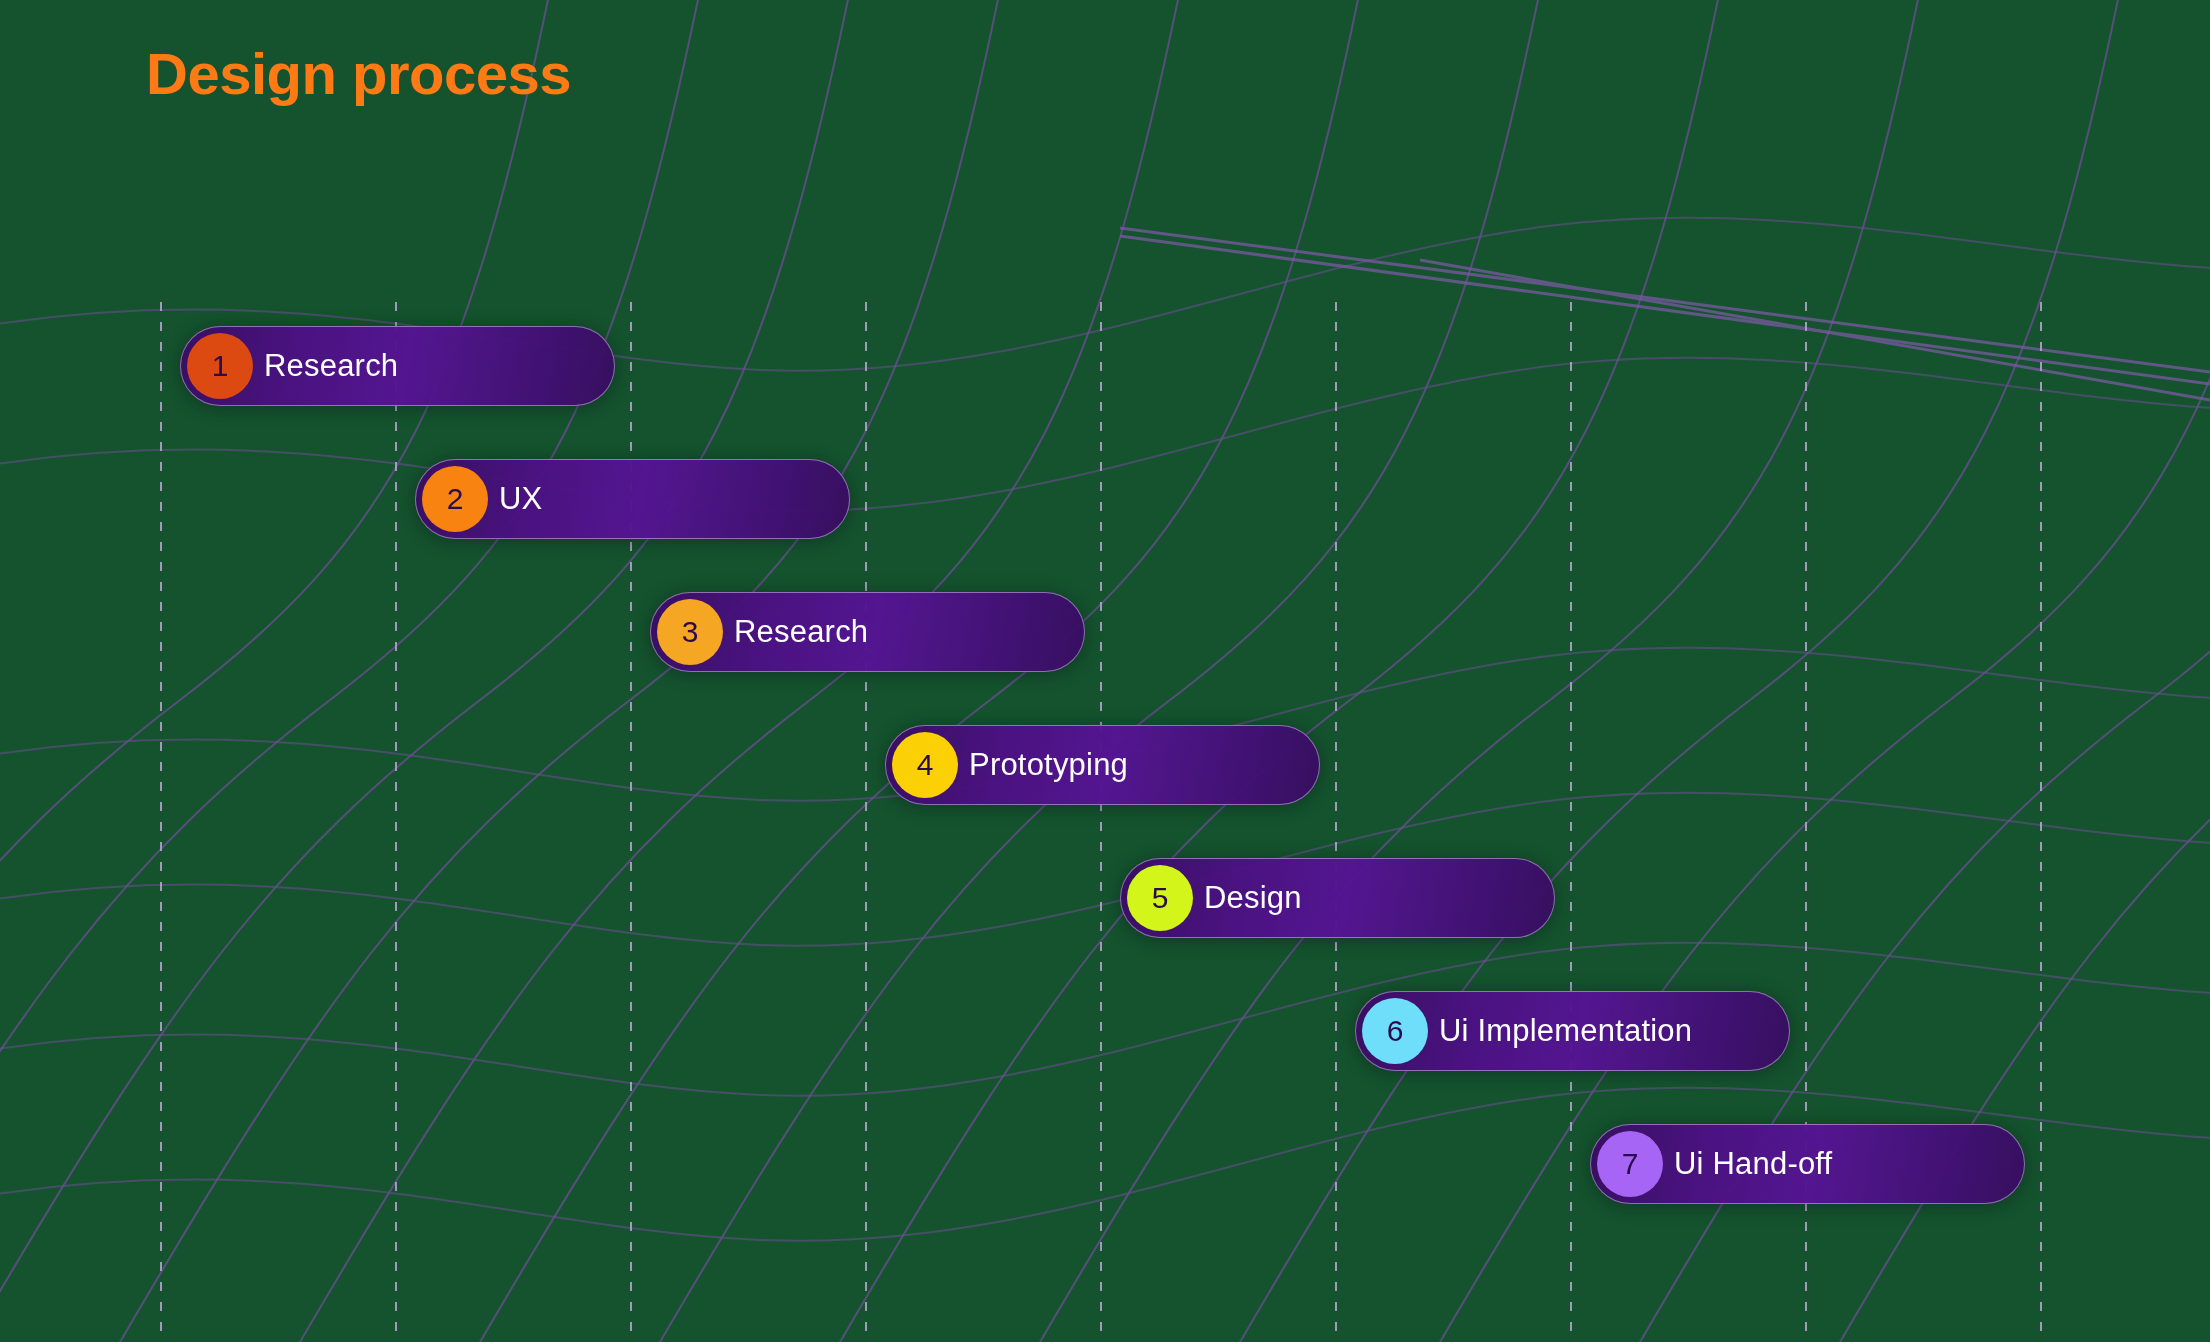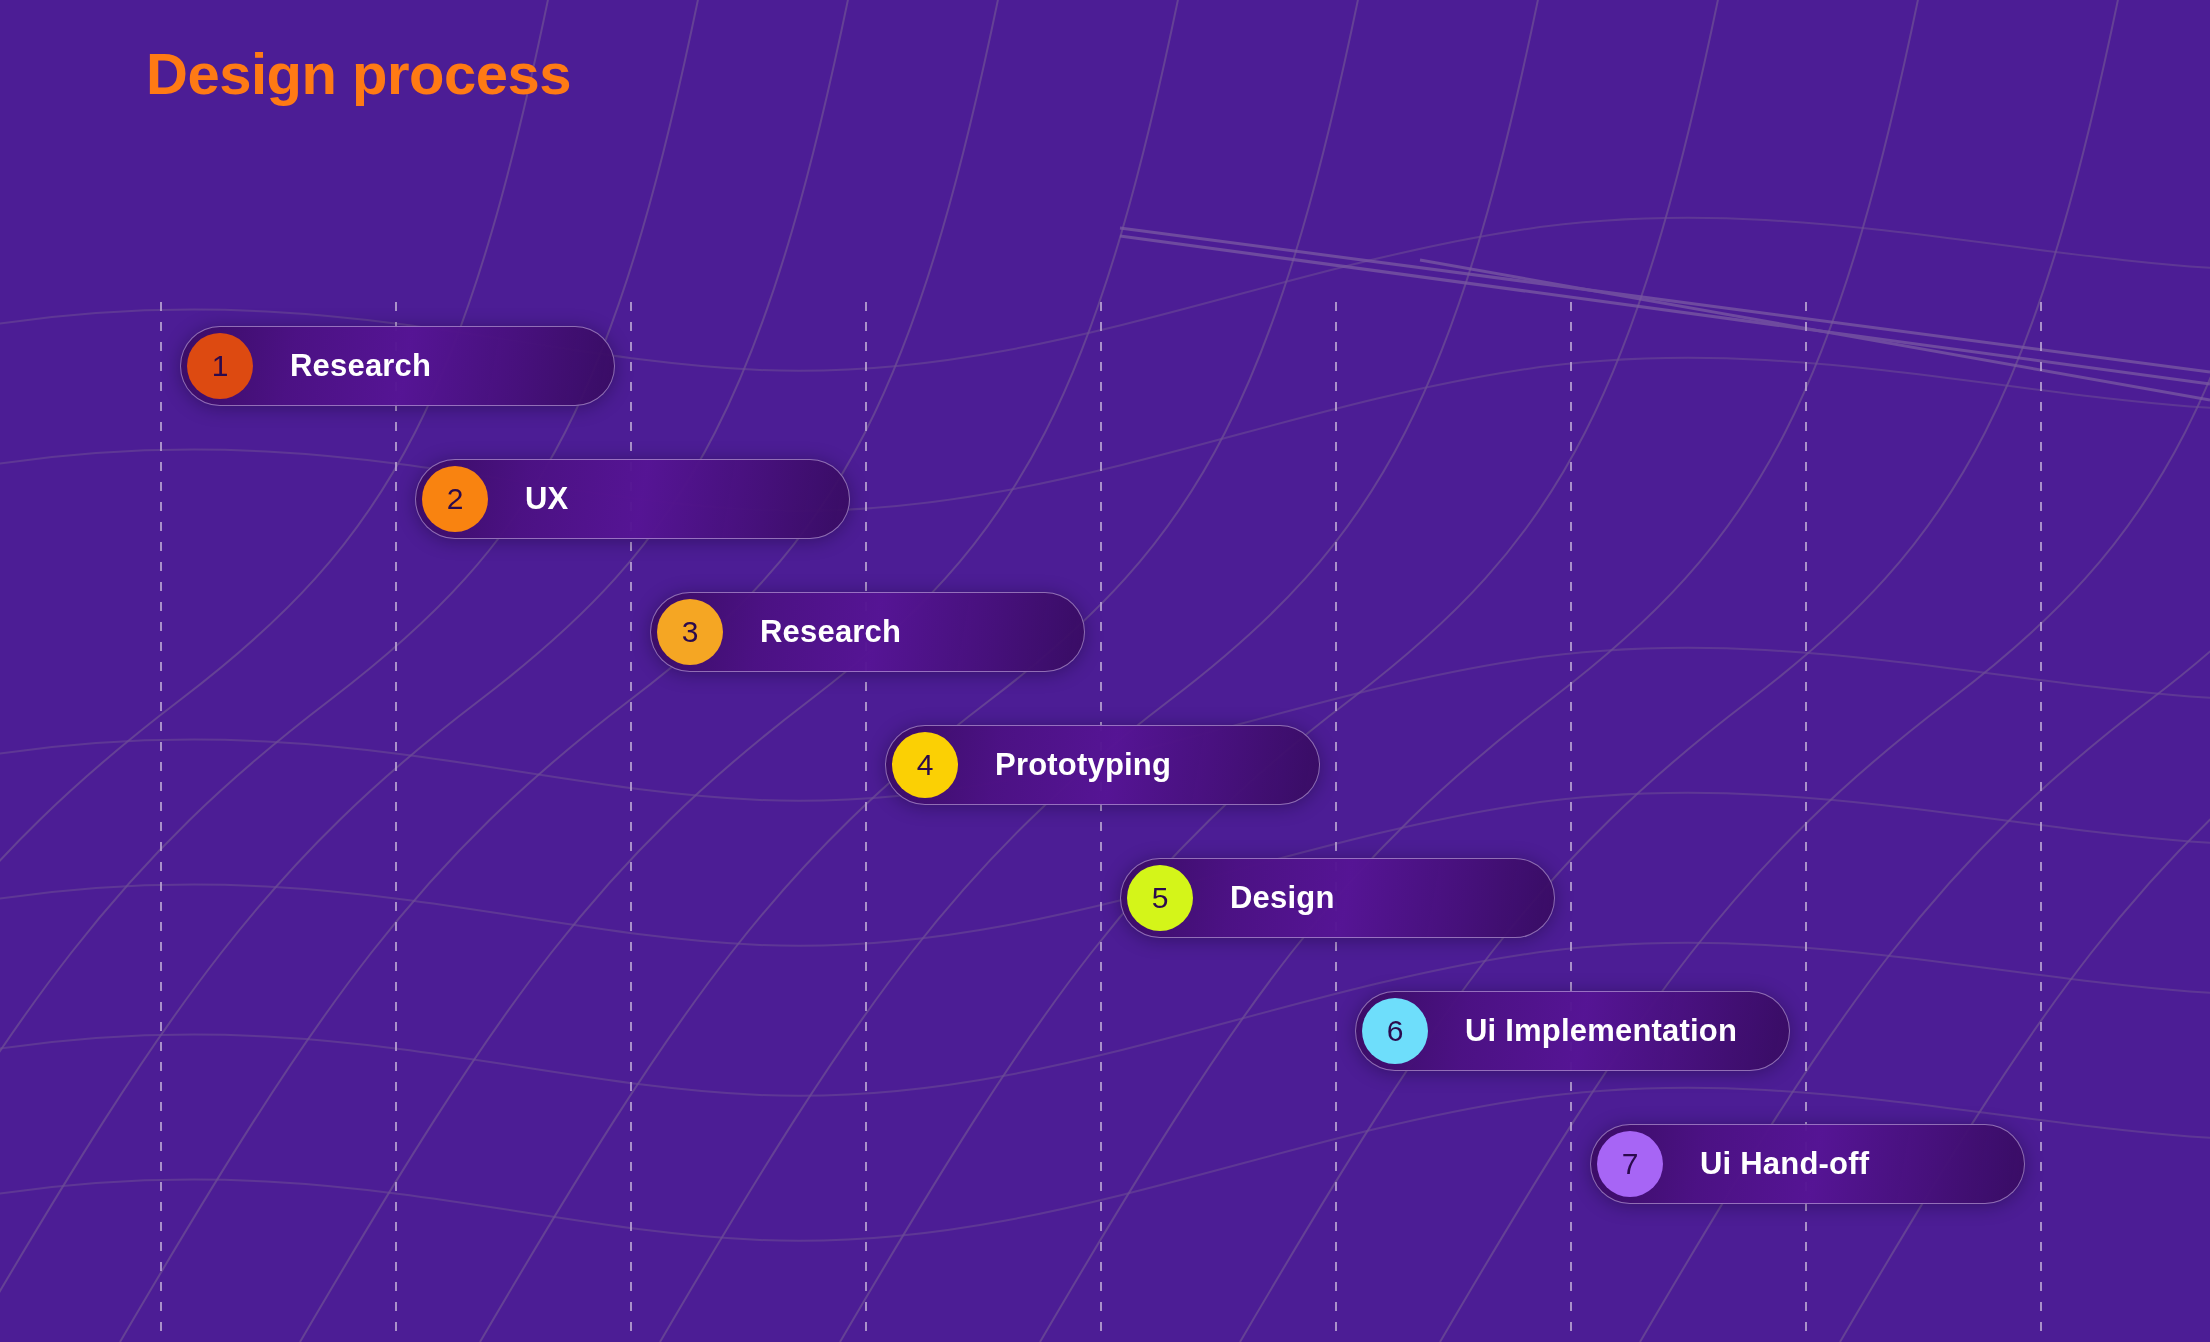--- a/index.html
+++ b/index.html
@@ -5,21 +5,21 @@
   * { margin:0; padding:0; box-sizing:border-box; }
   html, body {
     width:2210px; height:1342px;
     background:#2b0a4d;
     overflow:hidden;
     font-family:"Liberation Sans", sans-serif;
   }
   #stage {
     position:relative;
     width:2210px; height:1342px;
-    background:#4c1d95;
+    background:#14532d;
     overflow:hidden;
   }
 
   
   #bg-curves, #bg-grid {
     position:absolute; inset:0;
     width:2210px; height:1342px;
     pointer-events:none;
   }
   #bg-curves { z-index:1; }
@@ -85,23 +85,23 @@
     font-weight:400;
     color:#2b0a4d;
     margin-left:3px;
     position:relative;
     z-index:2;
     line-height:1;
   }
   .step-label {
     color:#ffffff;
     font-size:31px;
-    font-weight:700;
+    font-weight:400;
     letter-spacing:0.2px;
-    margin-left:37px;
+    margin-left:11px;
     white-space:nowrap;
   }
 </style>
 </head>
 <body>
 
 <div id="stage">
 
   <svg id="bg-curves" viewBox="0 0 2210 1342" preserveAspectRatio="none" aria-hidden="true">
     <g fill="none" stroke="#6d4d95" stroke-width="2" opacity="0.75">

